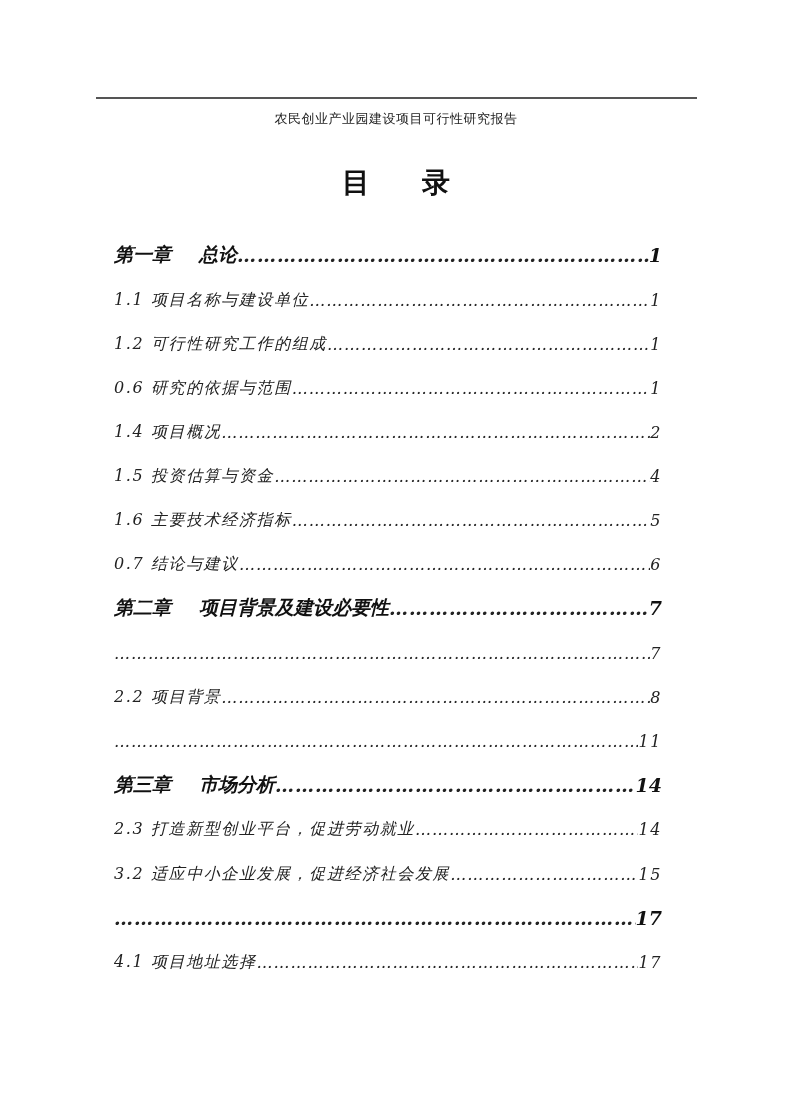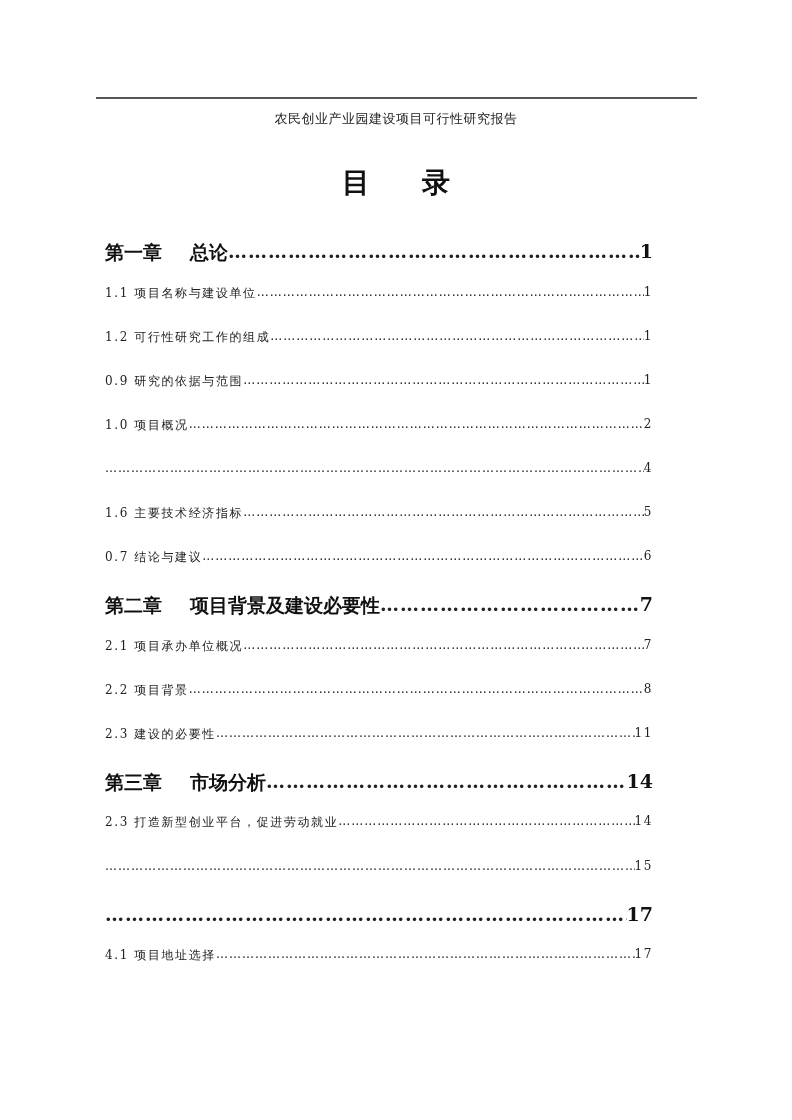--- a/index.html
+++ b/index.html
@@ -7,29 +7,29 @@
          font-family: "DejaVu Serif", "Liberation Serif", serif; color: #111; }
   .header-title { position: absolute; left: 96px; width: 600px; top: 82px; text-align: center;
          font-size: 13px; color: #222; letter-spacing: 0.5px; margin-top: 28px; }
   .header-rule { position: absolute; left: 96px; width: 601px; top: 97px; height: 0;
          border-top: 2px solid #555; }
   .toc-title { position: absolute; top: 164px; left: 0; width: 792px; text-align: center;
          font-size: 28px; font-weight: bold; }
   .toc-title span { display: inline-block; }
   .toc-title .sp { width: 52px; }
   .toc { position: absolute; left: 98px; width: 548px; top: 240px; }
-  .row { position: absolute; left: 7px; width: 548px; height: 30px; display: flex; align-items: flex-start;
-         white-space: nowrap; overflow: hidden; }
+  .row { position: absolute; left: 16px; width: 548px; height: 30px; display: flex; align-items: center;
+         white-space: nowrap; overflow: hidden; font-style: italic; }
   .row .label { flex: 0 0 auto; }
   .row .dots { flex: 1 1 auto; overflow: hidden; letter-spacing: 1px; color: #222; }
   .row .dots::after { content: "…………………………………………………………………………………………………………………………………………"; }
   .row .page { flex: 0 0 auto; }
   .row.chapter { font-weight: bold; font-size: 19px; }
   .row.chapter .label .gap { display: inline-block; width: 28px; }
-  .row.section { font-size: 12px; letter-spacing: 1.6px; color: #222; }
+  .row.section { font-size: 16px; letter-spacing: 1.6px; color: #222; }
 </style>
 </head>
 <body>
 
 <div class="header-title">农民创业产业园建设项目可行性研究报告</div>
 <div class="header-rule"></div>
 
 <div class="toc-title">
   <span>目</span><span class="sp"></span><span>录</span>
 </div>
@@ -44,74 +44,74 @@
     <span class="label"><span>1.1</span> <span>项目名称与建设单位</span></span>
     <span class="dots"></span>
     <span class="page">1</span>
   </div>
   <div class="row section" style="top:89px">
     <span class="label"><span>1.2</span> <span>可行性研究工作的组成</span></span>
     <span class="dots"></span>
     <span class="page">1</span>
   </div>
   <div class="row section" style="top:133px">
-    <span class="label"><span>0.9</span> <span>研究的依据与范围</span></span>
+    <span class="label"><span>0.6</span> <span>研究的依据与范围</span></span>
     <span class="dots"></span>
     <span class="page">1</span>
   </div>
   <div class="row section" style="top:177px">
-    <span class="label"><span>1.0</span> <span>项目概况</span></span>
+    <span class="label"><span>1.4</span> <span>项目概况</span></span>
     <span class="dots"></span>
     <span class="page">2</span>
   </div>
   <div class="row section" style="top:221px">
+    <span class="label"><span>1.5</span> <span>投资估算与资金</span></span>
     <span class="dots"></span>
     <span class="page">4</span>
   </div>
   <div class="row section" style="top:265px">
     <span class="label"><span>1.6</span> <span>主要技术经济指标</span></span>
     <span class="dots"></span>
     <span class="page">5</span>
   </div>
   <div class="row section" style="top:309px">
     <span class="label"><span>0.7</span> <span>结论与建议</span></span>
     <span class="dots"></span>
     <span class="page">6</span>
   </div>
   <div class="row chapter" style="top:353px">
     <span class="label"><span>第二章</span><span class="gap"></span><span>项目背景及建设必要性</span></span>
     <span class="dots"></span>
     <span class="page">7</span>
   </div>
   <div class="row section" style="top:398px">
-    <span class="label"><span>2.1</span> <span>项目承办单位概况</span></span>
     <span class="dots"></span>
     <span class="page">7</span>
   </div>
   <div class="row section" style="top:442px">
     <span class="label"><span>2.2</span> <span>项目背景</span></span>
     <span class="dots"></span>
     <span class="page">8</span>
   </div>
   <div class="row section" style="top:486px">
-    <span class="label"><span>2.3</span> <span>建设的必要性</span></span>
     <span class="dots"></span>
     <span class="page">11</span>
   </div>
   <div class="row chapter" style="top:530px">
     <span class="label"><span>第三章</span><span class="gap"></span><span>市场分析</span></span>
     <span class="dots"></span>
     <span class="page">14</span>
   </div>
   <div class="row section" style="top:574px">
     <span class="label"><span>2.3</span> <span>打造新型创业平台，促进劳动就业</span></span>
     <span class="dots"></span>
     <span class="page">14</span>
   </div>
   <div class="row section" style="top:619px">
+    <span class="label"><span>3.2</span> <span>适应中小企业发展，促进经济社会发展</span></span>
     <span class="dots"></span>
     <span class="page">15</span>
   </div>
   <div class="row chapter" style="top:663px">
     <span class="dots"></span>
     <span class="page">17</span>
   </div>
   <div class="row section" style="top:707px">
     <span class="label"><span>4.1</span> <span>项目地址选择</span></span>
     <span class="dots"></span>

